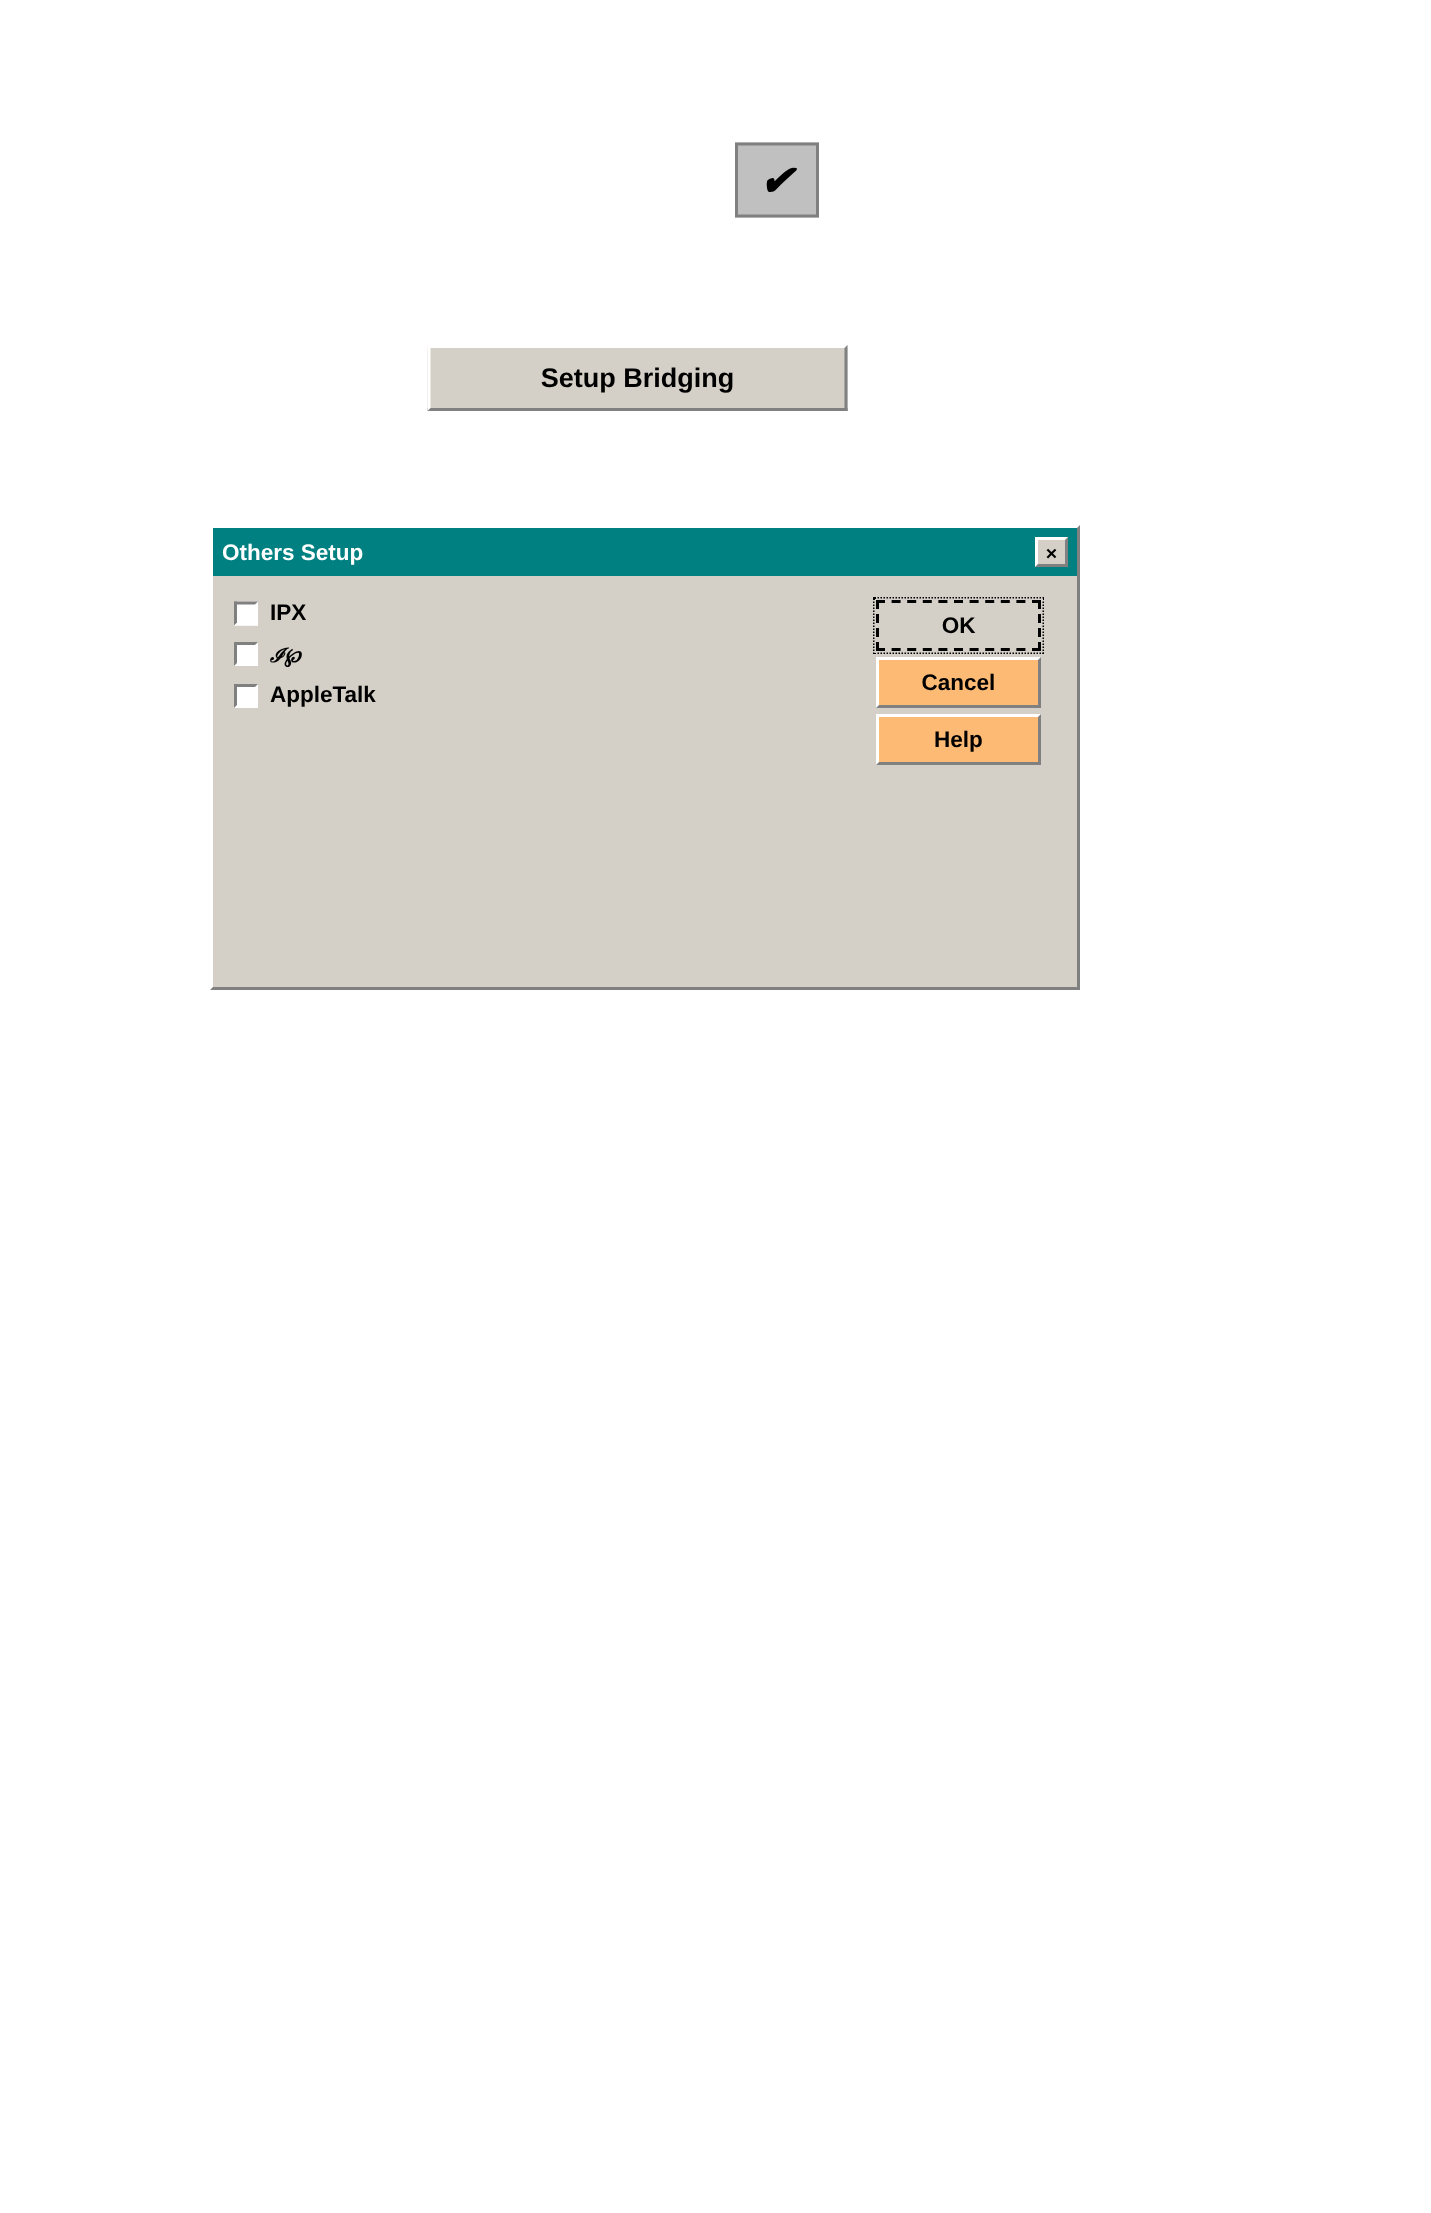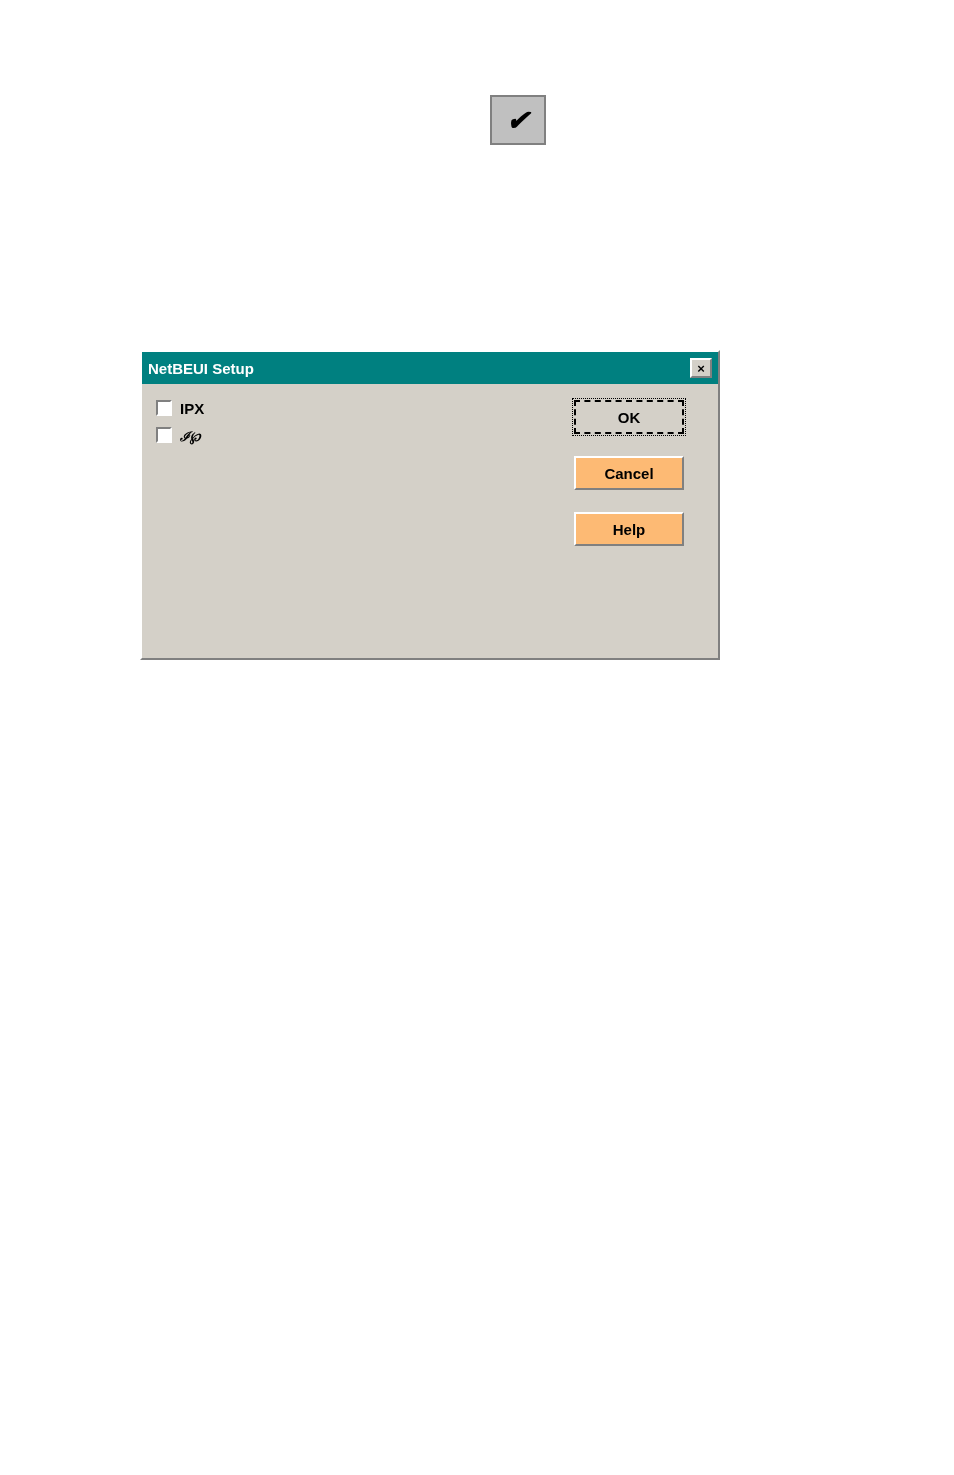--- a/index.html
+++ b/index.html
@@ -136,20 +136,21 @@
     .filter-label {
       font-weight: bold;
       font-size: 15px;
       color: #000000;
       margin-bottom: 14px;
       font-family: Arial, sans-serif;
     }
 
     .checkbox-item {
       display: flex;
+      align-items: center;
       gap: 8px;
       margin-bottom: 10px;
     }
 
     .checkbox-box {
       width: 16px;
       height: 16px;
       background: #ffffff;
       border-top: 2px solid #808080;
       border-left: 2px solid #808080;
@@ -164,22 +165,22 @@
       font-weight: bold;
       color: #000000;
       font-family: Arial, sans-serif;
     }
 
     
     .button-section {
       width: 130px;
       display: flex;
       flex-direction: column;
-      gap: 22px;
-      align-items: flex-start;
+      gap: 4px;
+      align-items: center;
       padding-top: 0px;
     }
 
     .dialog-btn {
       width: 110px;
       height: 34px;
       background: #fdba74;
       border-top: 2px solid #ffffff;
       border-left: 2px solid #ffffff;
       border-bottom: 2px solid #808080;
@@ -219,45 +220,52 @@
   </style>
 </head>
 <body>
 
 <div class="page-container">
 
   <div class="checkmark-icon-wrapper">
     <span class="checkmark-symbol">✔</span>
   </div>
 
+  <div class="setup-bridging-btn">
+    <span>Setup Bridging</span>
+  </div>
 
   <div class="dialog">
 
     <div class="dialog-titlebar">
-      <span class="dialog-title">NetBEUI Setup</span>
+      <span class="dialog-title">Others Setup</span>
       <div class="dialog-close-btn">
         <span>×</span>
       </div>
     </div>
 
     <div class="dialog-body">
 
       <div class="filter-section">
 
         <div class="checkbox-item">
           <div class="checkbox-box"></div>
           <span class="checkbox-label">IPX</span>
         </div>
 
         <div class="checkbox-item">
           <div class="checkbox-box"></div>
           <span class="checkbox-label ip-symbol">ℐ℘</span>
         </div>
 
 
+        <div class="checkbox-item">
+          <div class="checkbox-box"></div>
+          <span class="checkbox-label">AppleTalk</span>
+        </div>
 
       </div>
 
       <div class="button-section">
         <div class="dialog-btn ok-btn">
           <span>OK</span>
         </div>
         <div class="dialog-btn">
           <span>Cancel</span>
         </div>

